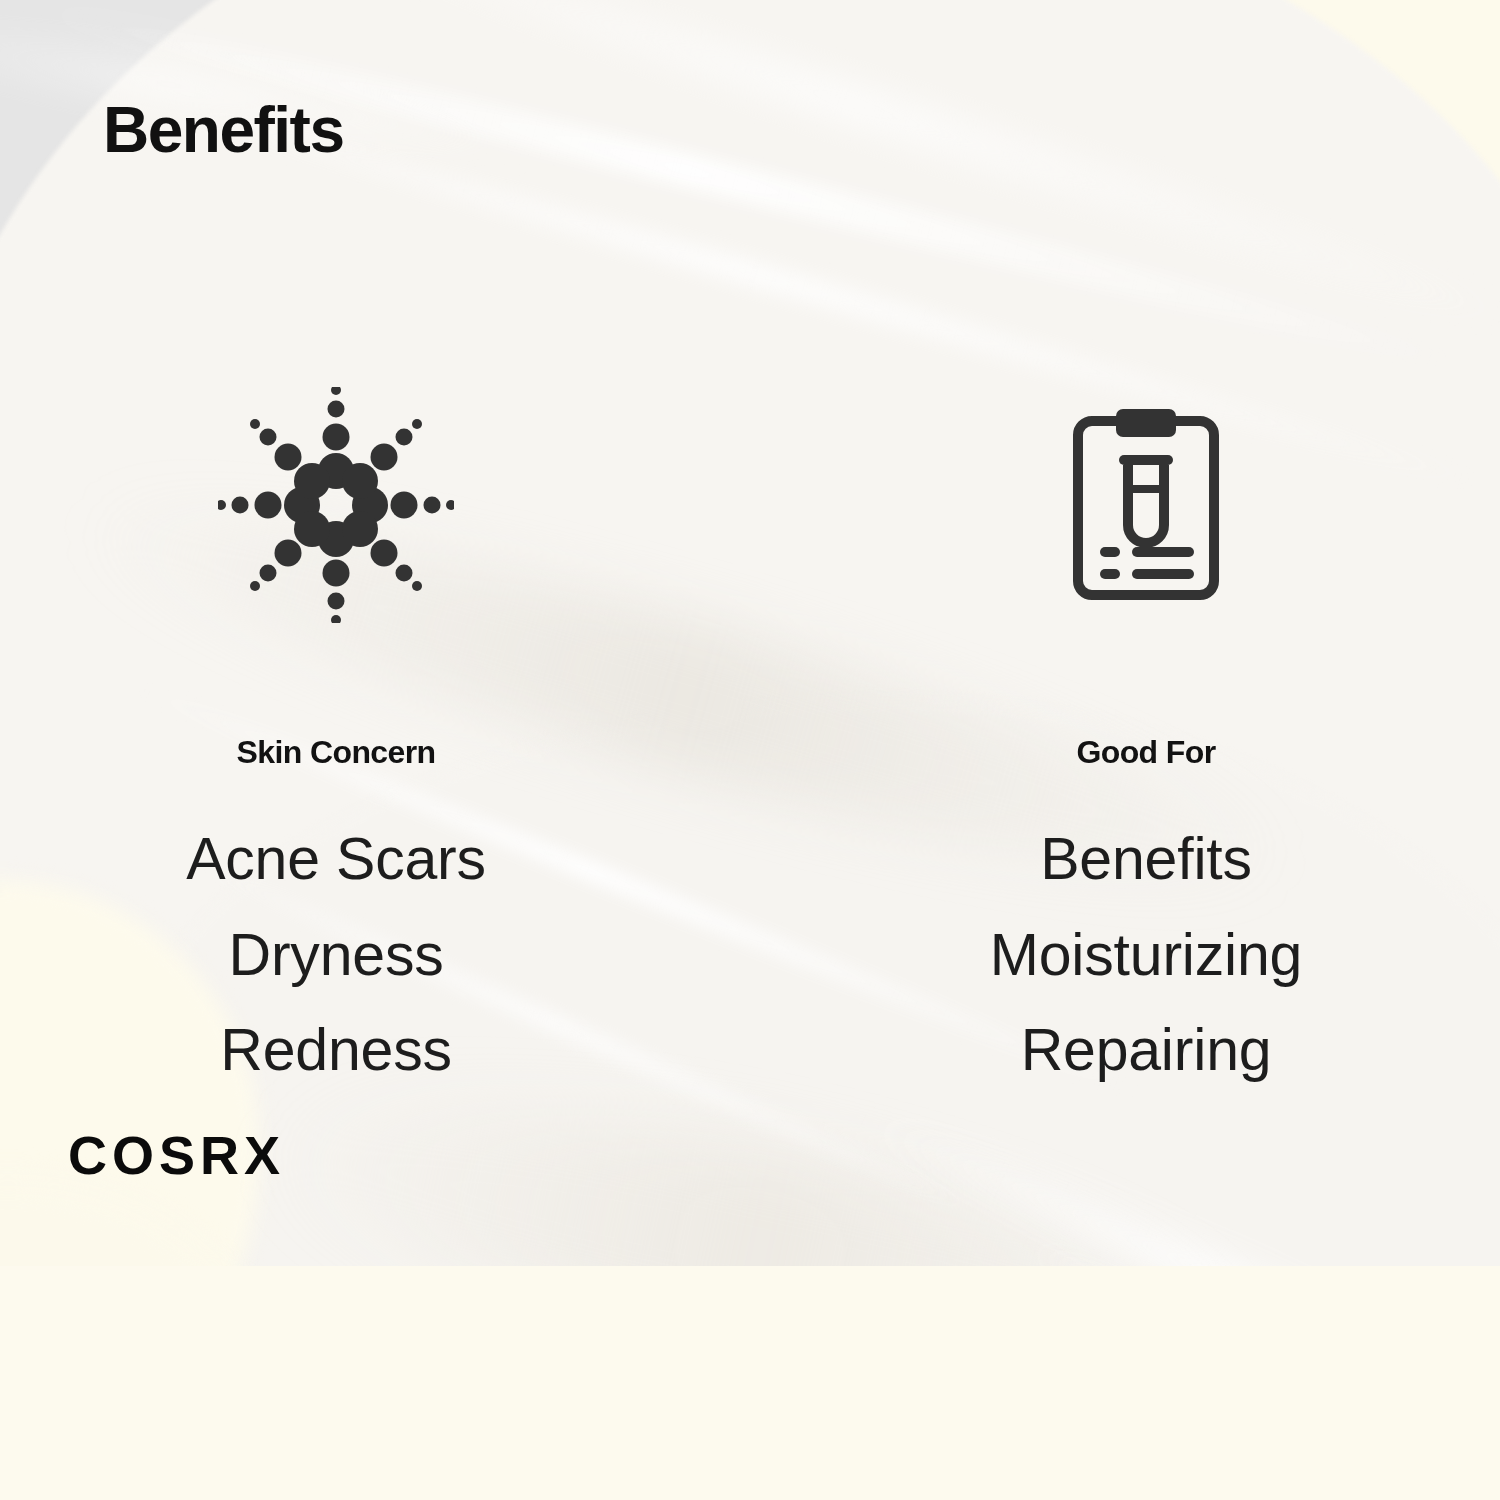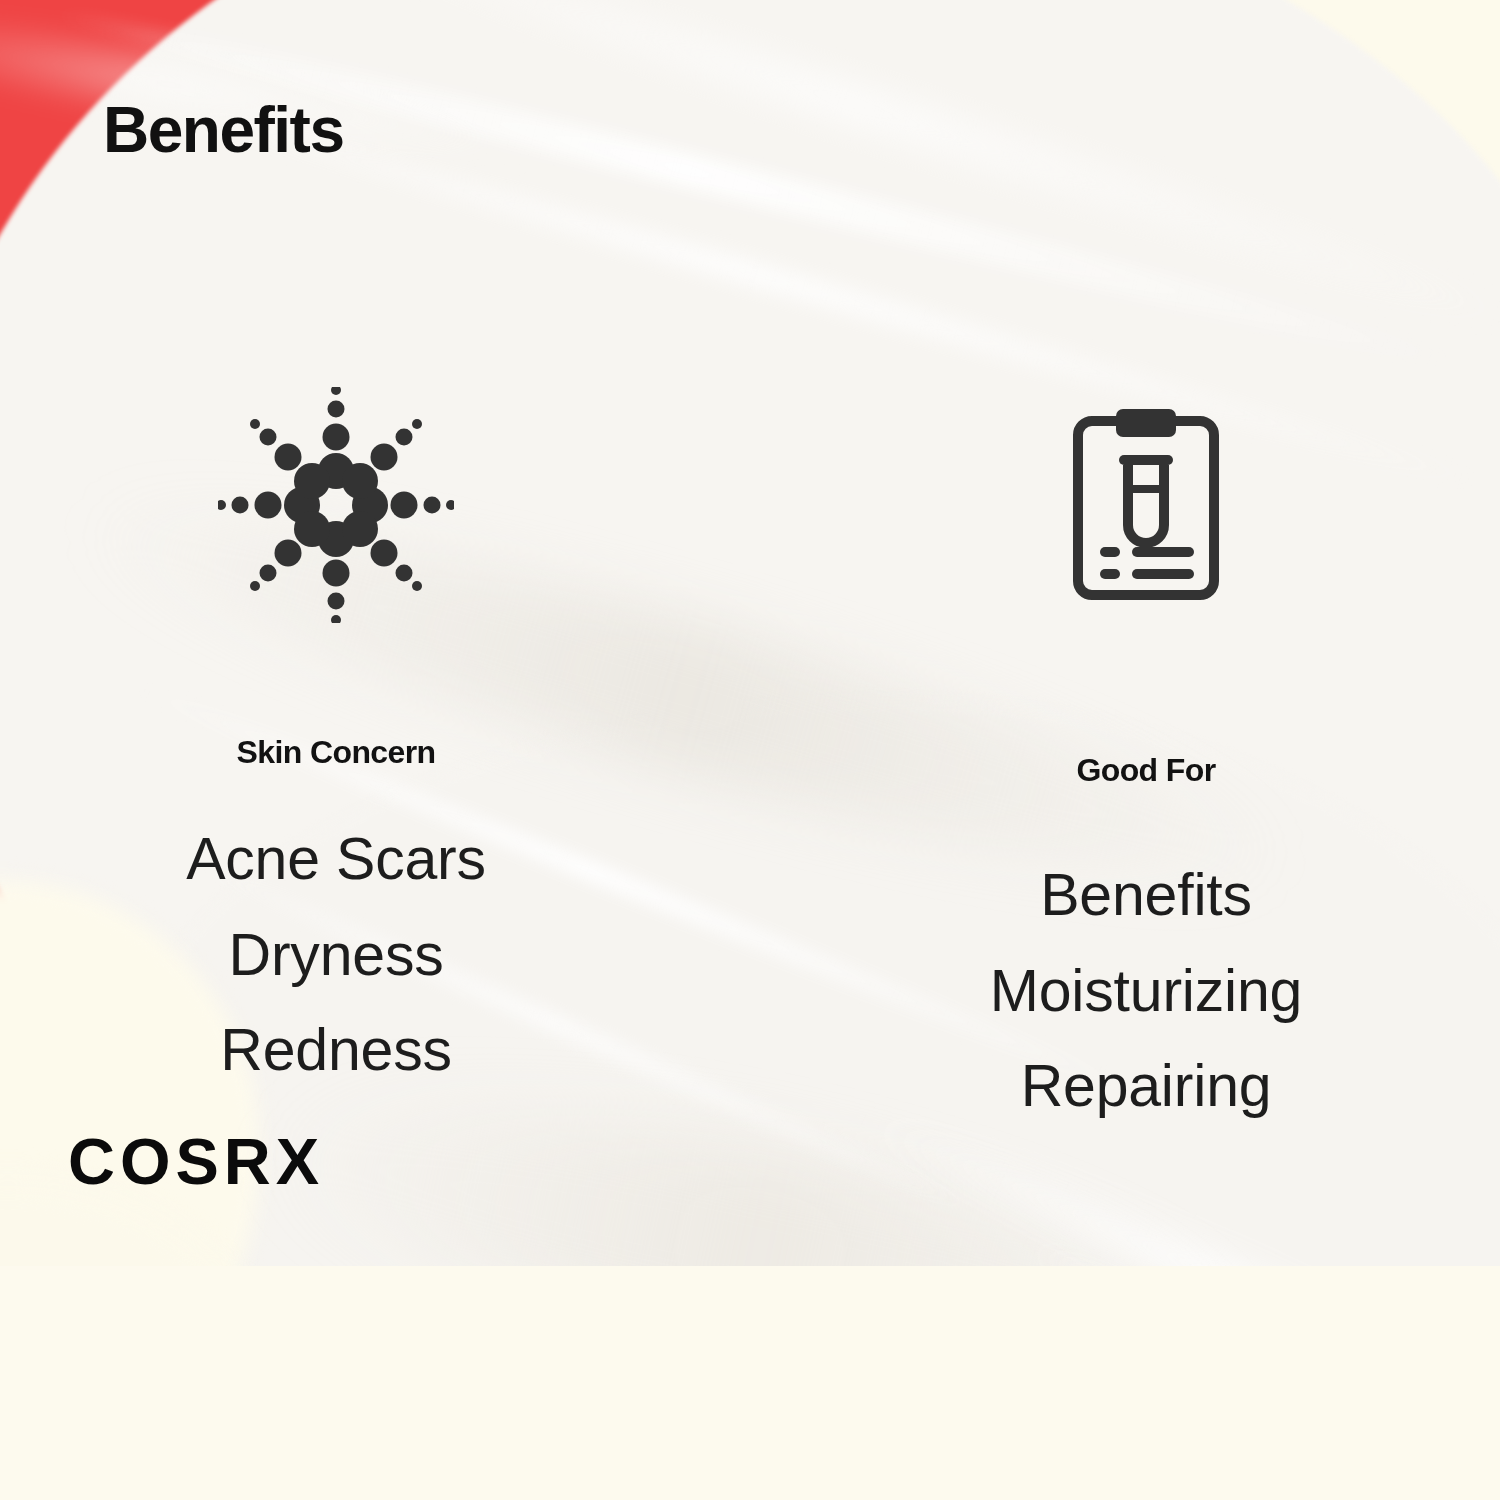--- a/index.html
+++ b/index.html
@@ -12,21 +12,21 @@
     overflow: hidden;
     font-family: "Liberation Sans", sans-serif;
     background: #FDFAEE;
   }
 
   #page {
     position: relative;
     width: 1500px;
     height: 1266px;
     overflow: hidden;
-    background: #ef4444;
+    background: #e5e5e5;
   }
 
   
   .bg-layer {
     position: absolute;
     inset: 0;
     pointer-events: none;
   }
 
   
@@ -203,21 +203,21 @@
     width: 1500px;
     display: flex;
   }
   .column {
     width: 50%;
     display: flex;
     flex-direction: column;
     align-items: center;
   }
   .col-left { padding-right: 78px; box-sizing: border-box; }
-  .col-right { padding-left: 42px; box-sizing: border-box; gap: 18px; }
+  .col-right { padding-left: 42px; box-sizing: border-box; }
 
   .icon-wrap {
     height: 250px;
     display: flex;
     align-items: center;
     justify-content: center;
   }
 
   .col-heading {
     margin-top: 106px;
@@ -240,22 +240,22 @@
     font-size: 59px;
     font-weight: 400;
     color: #1d1d1d;
     line-height: 1.62;
     letter-spacing: -0.2px;
   }
 
   .brand-logo {
     position: absolute;
     left: 68px;
-    bottom: 72px;
-    font-size: 65px;
+    bottom: 84px;
+    font-size: 54px;
     font-weight: 700;
     letter-spacing: 5px;
     color: #0b0b0b;
     line-height: 1;
   }
 </style>
 </head>
 <body>
 
 <div id="page">

